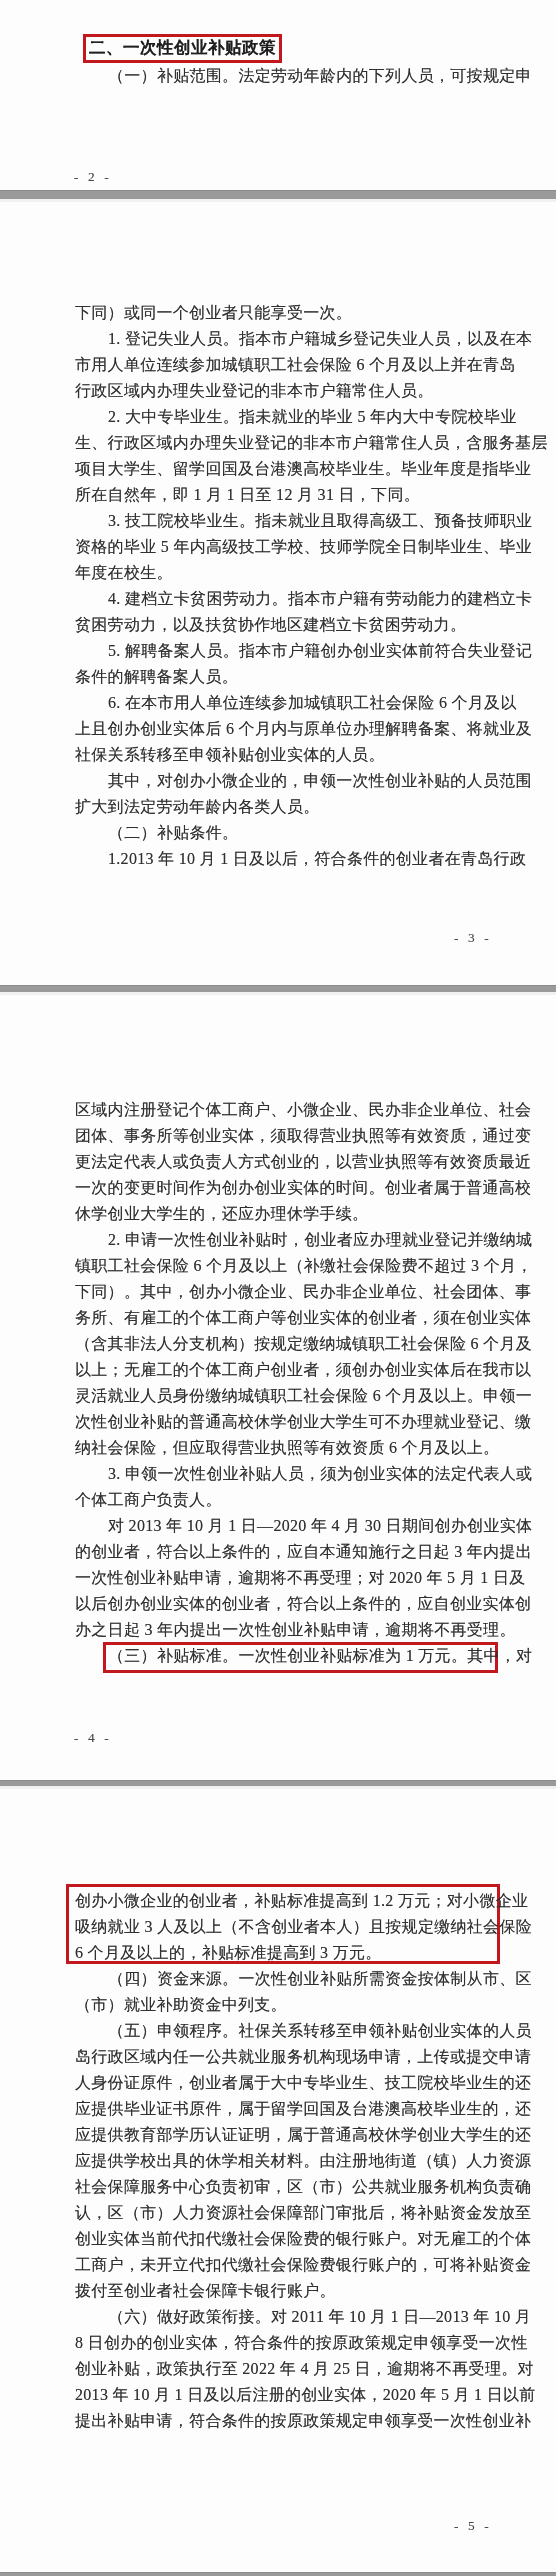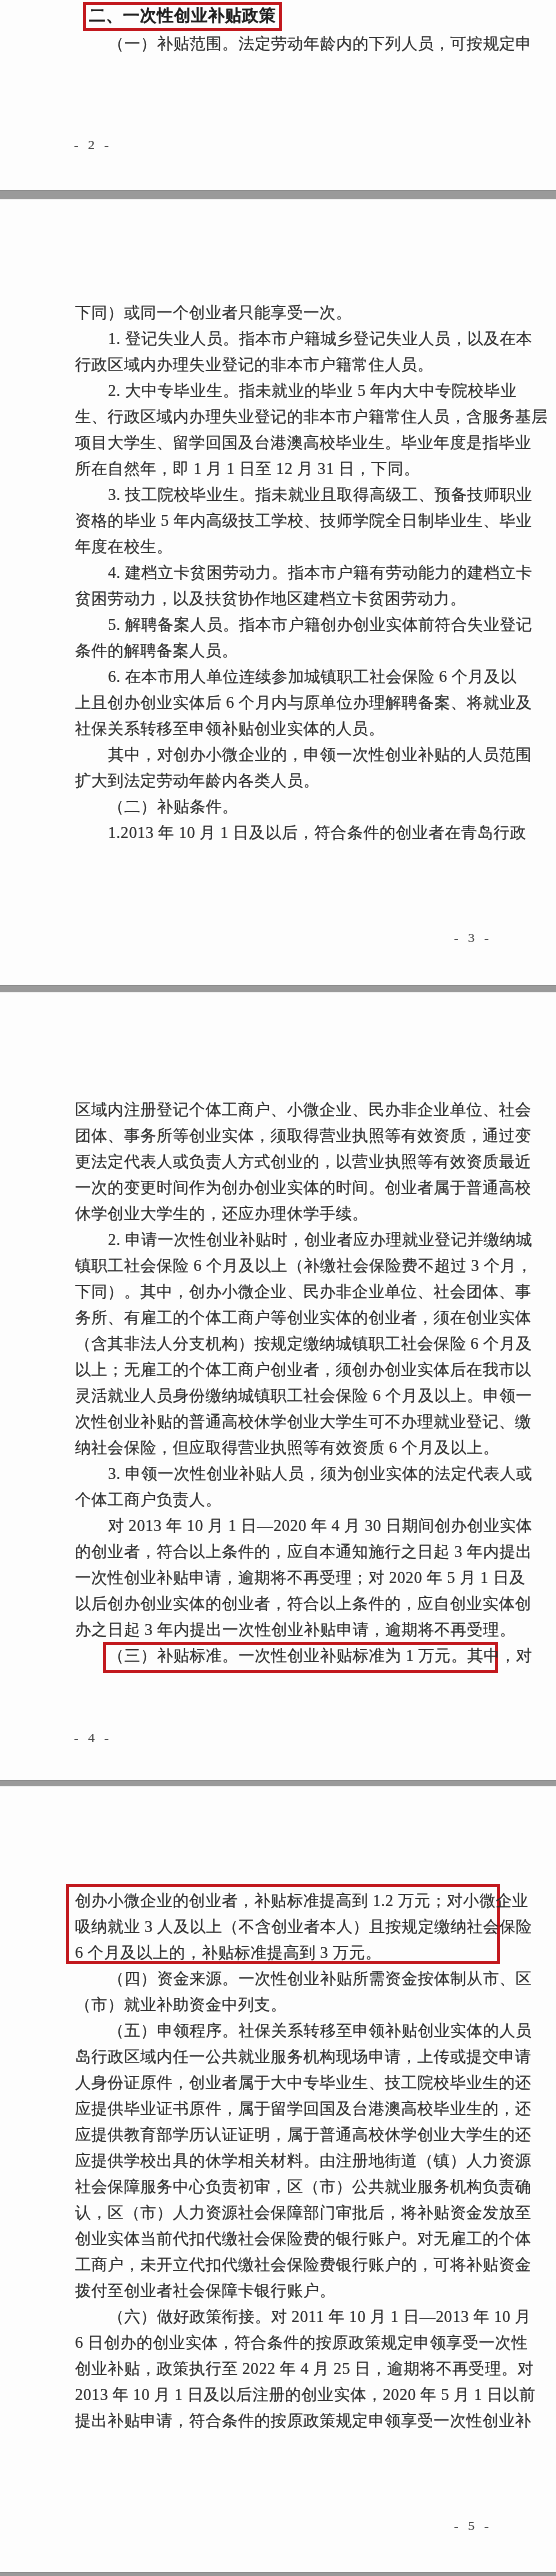--- a/index.html
+++ b/index.html
@@ -5,21 +5,21 @@
   html,body{margin:0;padding:0;background:#ffffff;}
   #screen{
     position:relative;
     width:556px;height:2711px;
     background:#fdfdfd;
     overflow:hidden;
     font-family:"Liberation Serif","DejaVu Serif",serif;
     color:#2e2e2e;
   }
   
-  .page{position:absolute;left:0;width:556px;background:#fdfdfd;}
+  .page{position:absolute;left:0;width:556px;background:#fdfdfd;margin-top:32px;}
   
   .sep{position:absolute;left:0;width:556px;background:#9a9a9a;border-top:0.5px solid #8b8b8b;border-bottom:0.5px solid #ababab;box-sizing:border-box;}
   .sep:after{content:"";position:absolute;left:0;top:100%;width:100%;height:3.1px;background:#f1f1f1;}
   
   .textblock{
     position:absolute;left:75px;width:435px;
     font-size:16px;line-height:26px;
     letter-spacing:0.3px;
     color:#303030;
     text-shadow:0 0 0.6px rgba(45,45,45,.55);
@@ -60,20 +60,21 @@
     </div>
     <div class="pagenum" style="left:74px;top:137px">- 2 -</div>
   </div>
 
   <div class="sep" style="top:190px;height:10.3px"></div>
 
   <div class="page" style="top:200px;height:785px"></div>
   <div class="textblock" style="top:300px">
     <div class="ln">下同）或同一个创业者只能享受一次。</div>
     <div class="ln ind">1. 登记失业人员。指本市户籍城乡登记失业人员，以及在本</div>
+    <div class="ln">市用人单位连续参加城镇职工社会保险 6 个月及以上并在青岛</div>
     <div class="ln">行政区域内办理失业登记的非本市户籍常住人员。</div>
     <div class="ln ind">2. 大中专毕业生。指未就业的毕业 5 年内大中专院校毕业</div>
     <div class="ln">生、行政区域内办理失业登记的非本市户籍常住人员，含服务基层</div>
     <div class="ln">项目大学生、留学回国及台港澳高校毕业生。毕业年度是指毕业</div>
     <div class="ln">所在自然年，即 1 月 1 日至 12 月 31 日，下同。</div>
     <div class="ln ind">3. 技工院校毕业生。指未就业且取得高级工、预备技师职业</div>
     <div class="ln">资格的毕业 5 年内高级技工学校、技师学院全日制毕业生、毕业</div>
     <div class="ln">年度在校生。</div>
     <div class="ln ind">4. 建档立卡贫困劳动力。指本市户籍有劳动能力的建档立卡</div>
     <div class="ln">贫困劳动力，以及扶贫协作地区建档立卡贫困劳动力。</div>
@@ -134,21 +135,21 @@
     <div class="ln">人身份证原件，创业者属于大中专毕业生、技工院校毕业生的还</div>
     <div class="ln">应提供毕业证书原件，属于留学回国及台港澳高校毕业生的，还</div>
     <div class="ln">应提供教育部学历认证证明，属于普通高校休学创业大学生的还</div>
     <div class="ln">应提供学校出具的休学相关材料。由注册地街道（镇）人力资源</div>
     <div class="ln">社会保障服务中心负责初审，区（市）公共就业服务机构负责确</div>
     <div class="ln">认，区（市）人力资源社会保障部门审批后，将补贴资金发放至</div>
     <div class="ln">创业实体当前代扣代缴社会保险费的银行账户。对无雇工的个体</div>
     <div class="ln">工商户，未开立代扣代缴社会保险费银行账户的，可将补贴资金</div>
     <div class="ln">拨付至创业者社会保障卡银行账户。</div>
     <div class="ln ind">（六）做好政策衔接。对 2011 年 10 月 1 日—2013 年 10 月</div>
-    <div class="ln">6 日创办的创业实体，符合条件的按原政策规定申领享受一次性</div>
+    <div class="ln">8 日创办的创业实体，符合条件的按原政策规定申领享受一次性</div>
     <div class="ln">创业补贴，政策执行至 2022 年 4 月 25 日，逾期将不再受理。对</div>
     <div class="ln">2013 年 10 月 1 日及以后注册的创业实体，2020 年 5 月 1 日以前</div>
     <div class="ln">提出补贴申请，符合条件的按原政策规定申领享受一次性创业补</div>
   </div>
   <div class="pagenum" style="left:454px;top:2518px">- 5 -</div>
 
   <div class="sep" style="top:2572px;height:7.2px"></div>
 
 </div>
 

